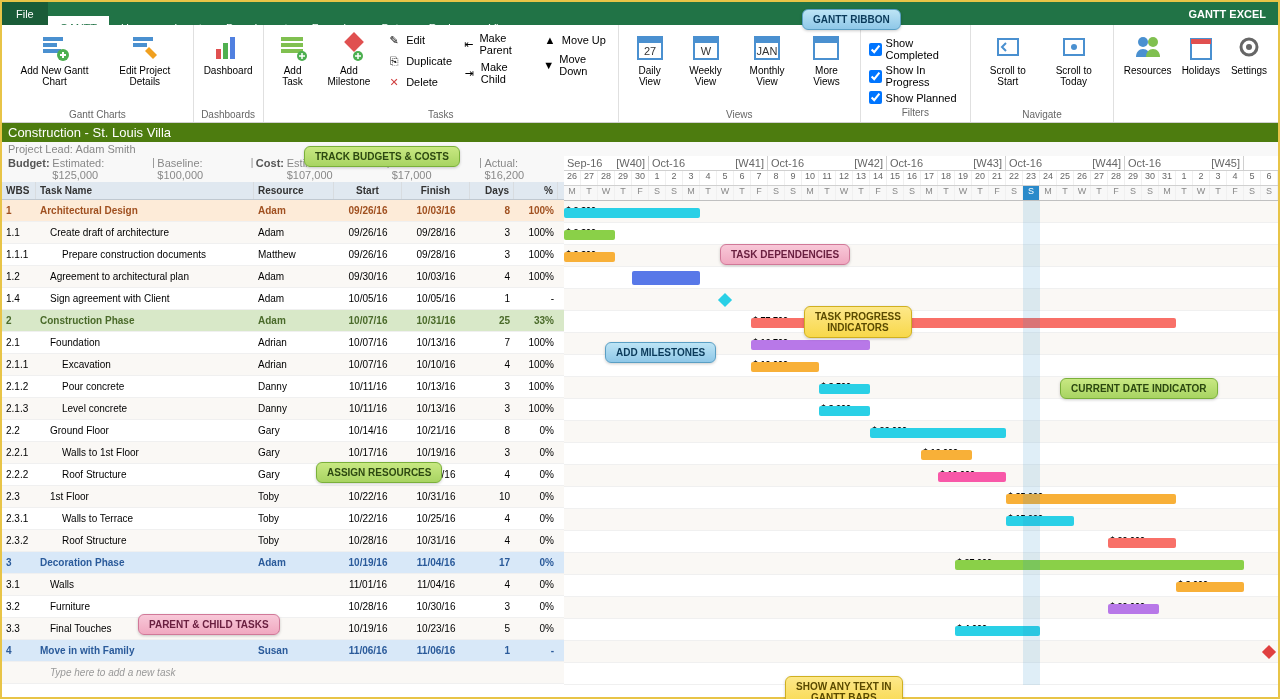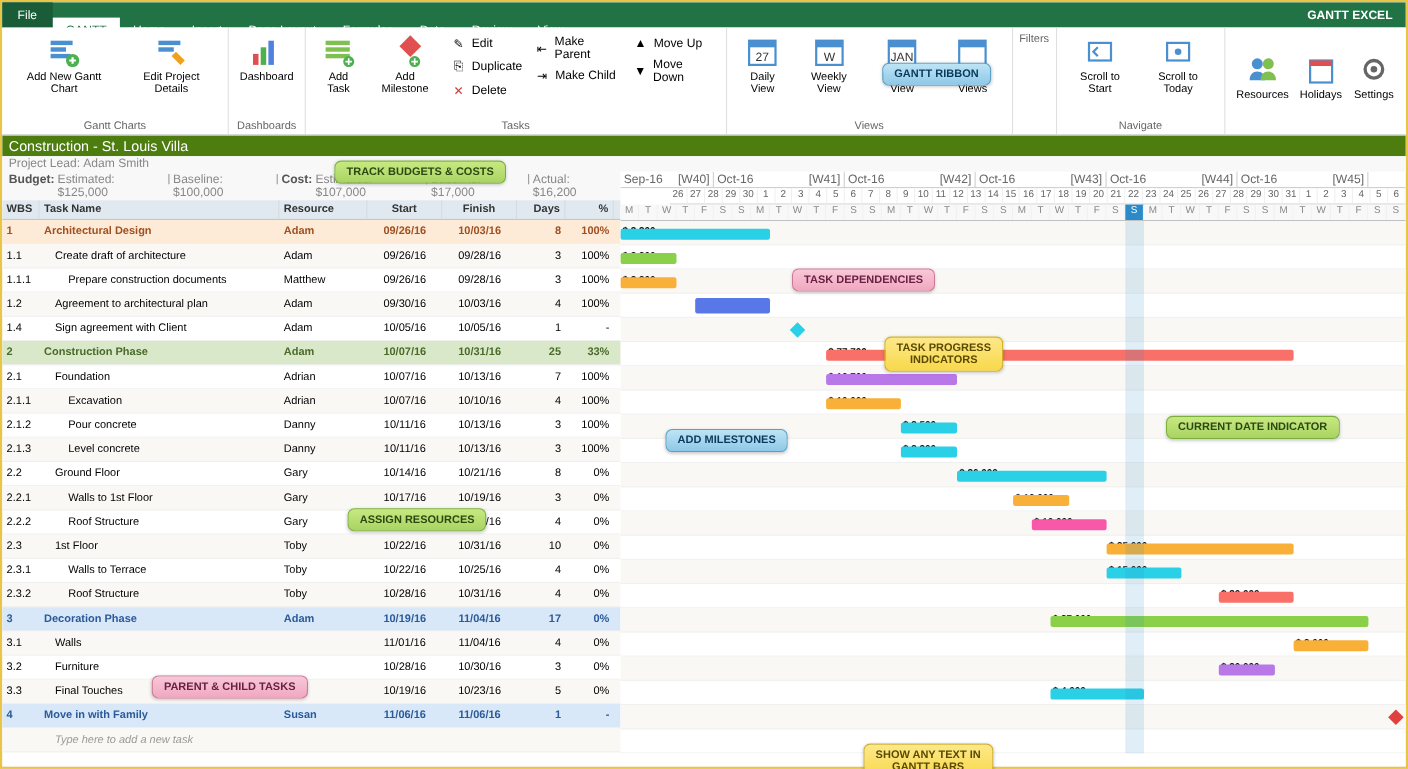--- a/index.html
+++ b/index.html
@@ -15,21 +15,21 @@
 .ribbon-group-label{text-align:center;color:#666;font-size:10px;padding:2px 0;}
 .ribbon-buttons{display:flex;gap:2px;flex:1;}
 .ribbon-btn{display:flex;flex-direction:column;align-items:center;justify-content:flex-start;padding:3px 4px;cursor:pointer;text-align:center;min-width:46px;}
 .ribbon-btn .icon{width:32px;height:32px;margin-bottom:2px;display:flex;align-items:center;justify-content:center;}
 .ribbon-btn .lbl{font-size:10px;line-height:11px;}
 .ribbon-col{display:flex;flex-direction:column;gap:1px;padding-top:2px;}
 .ribbon-row-item{display:flex;align-items:center;gap:4px;padding:2px 4px;cursor:pointer;font-size:10px;}
 .ribbon-row-item .sicon{width:16px;height:16px;display:flex;align-items:center;justify-content:center;}
 .ribbon-check{display:flex;align-items:center;gap:4px;padding:1px 2px;font-size:10px;}
 .callout{position:absolute;background:linear-gradient(#c8e882,#a8d462);border:1px solid #7ab03a;border-radius:6px;padding:4px 10px;font-size:10px;font-weight:bold;color:#2c4810;z-index:50;box-shadow:0 1px 3px rgba(0,0,0,0.2);}
-.callout.blue{background:linear-gradient(#bde4f5,#8fc8e8);border-color:#5a9fc4;color:#0a3a5a;margin-top:48px;}
+.callout.blue{background:linear-gradient(#bde4f5,#8fc8e8);border-color:#5a9fc4;color:#0a3a5a;}
 .callout.yellow{background:linear-gradient(#fde88a,#f8d84a);border-color:#d0b020;color:#5a4a00;margin-top:24px;}
 .callout.pink{background:linear-gradient(#f8c8d8,#f0a8c0);border-color:#d07898;color:#6a2040;}
 .project-header{background:#4d7c0f;padding:2px 6px;color:#fff;font-size:13px;}
 .project-info{background:#f8f8f8;padding:1px 6px;font-size:10px;color:#888;display:flex;}
 .sheet{display:flex;width:100%;}
 .left-pane{width:562px;flex-shrink:0;}
 .right-pane{flex:1;overflow:hidden;position:relative;}
 .col-head{background:#e0e8f0;display:flex;border-bottom:1px solid #c0c8d0;}
 .col-head .ch{padding:3px 4px;font-weight:bold;color:#333;font-size:10px;border-right:1px solid #d8dce0;}
 .row{display:flex;height:22px;align-items:center;border-bottom:1px solid #f0f0f0;}
@@ -43,21 +43,21 @@
 .c-res{width:80px;}
 .c-start{width:68px;text-align:center;}
 .c-finish{width:68px;text-align:center;}
 .c-days{width:44px;text-align:right;}
 .c-pct{width:44px;text-align:right;}
 .indent1{padding-left:14px !important;}
 .indent2{padding-left:26px !important;}
 .timeline-head{display:flex;flex-direction:column;}
 .timeline-months{display:flex;height:15px;border-bottom:1px solid #d0d0d0;}
 .timeline-months .mh{border-right:1px solid #d0d0d0;font-size:9px;padding:1px 3px;color:#666;}
-.timeline-days{display:flex;height:15px;border-bottom:1px solid #d0d0d0;margin-left:45px;}
+.timeline-days{display:flex;height:15px;border-bottom:1px solid #d0d0d0;}
 .timeline-days .dh{width:17px;text-align:center;font-size:9px;color:#666;border-right:1px solid #f0f0f0;}
 .timeline-dow{display:flex;height:15px;border-bottom:1px solid #c0c0c0;}
 .timeline-dow .dw{width:17px;text-align:center;font-size:9px;color:#888;border-right:1px solid #f0f0f0;background:#f8f8f8;}
 .timeline-dow .dw.today{background:#2a8aca;color:#fff;}
 .gantt-rows{position:relative;}
 .gantt-row{height:22px;border-bottom:1px solid #f0f0f0;position:relative;}
 .gantt-row:nth-child(even){background:#faf8f5;}
 .bar{position:absolute;height:14px;top:4px;border-radius:2px;font-size:9px;color:#333;display:flex;align-items:center;padding:0 2px;white-space:nowrap;}
 .bar.cyan{background:#2ad0e6;}
 .bar.green{background:#8ad048;}
@@ -241,20 +241,34 @@
               <rect x="4" y="6" width="24" height="6" fill="#4a90d0"></rect>
             </svg>
           </div>
           <div class="lbl">More
 Views</div>
         </div>
     </div>
     <div class="ribbon-group-label">Views</div>
   </div>
   <div class="ribbon-group">
+    <div class="ribbon-col" style="padding-top:8px;">
+      <label class="ribbon-check">
+          <input type="checkbox" checked="" style="">
+          <span>Show Completed</span>
+        </label>
+      <label class="ribbon-check">
+          <input type="checkbox" checked="" style="">
+          <span>Show In Progress</span>
+        </label>
+      <label class="ribbon-check">
+          <input type="checkbox" checked="" style="">
+          <span>Show Planned</span>
+        </label>
+    </div>
     <div class="ribbon-group-label">Filters</div>
   </div>
   <div class="ribbon-group">
     <div class="ribbon-buttons">
       <div class="ribbon-btn">
           <div class="icon">
             <svg class="ic" viewBox="0 0 32 32">
               <rect x="6" y="8" width="20" height="16" fill="none" stroke="#4a90d0" stroke-width="2"></rect>
               <path d="M14 12l-4 4 4 4" stroke="#4a90d0" stroke-width="2" fill="none"></path>
             </svg>
@@ -268,21 +282,21 @@
               <rect x="6" y="8" width="20" height="16" fill="none" stroke="#4a90d0" stroke-width="2"></rect>
               <circle cx="16" cy="16" r="3" fill="#4a90d0"></circle>
             </svg>
           </div>
           <div class="lbl">Scroll to
 Today</div>
         </div>
     </div>
     <div class="ribbon-group-label">Navigate</div>
   </div>
-  <div class="ribbon-group" style="border-right:none;margin-top:16px;">
+  <div class="ribbon-group" style="border-right:none;">
     <div class="ribbon-buttons">
       <div class="ribbon-btn">
           <div class="icon">
             <svg class="ic" viewBox="0 0 32 32">
               <circle cx="11" cy="11" r="5" fill="#4a90d0"></circle>
               <circle cx="21" cy="11" r="5" fill="#80c050"></circle>
               <path d="M4 26c0-5 3-8 7-8s7 3 7 8" fill="#4a90d0"></path>
               <path d="M14 26c0-5 3-8 7-8s7 3 7 8" fill="#80c050"></path>
             </svg>
           </div>

